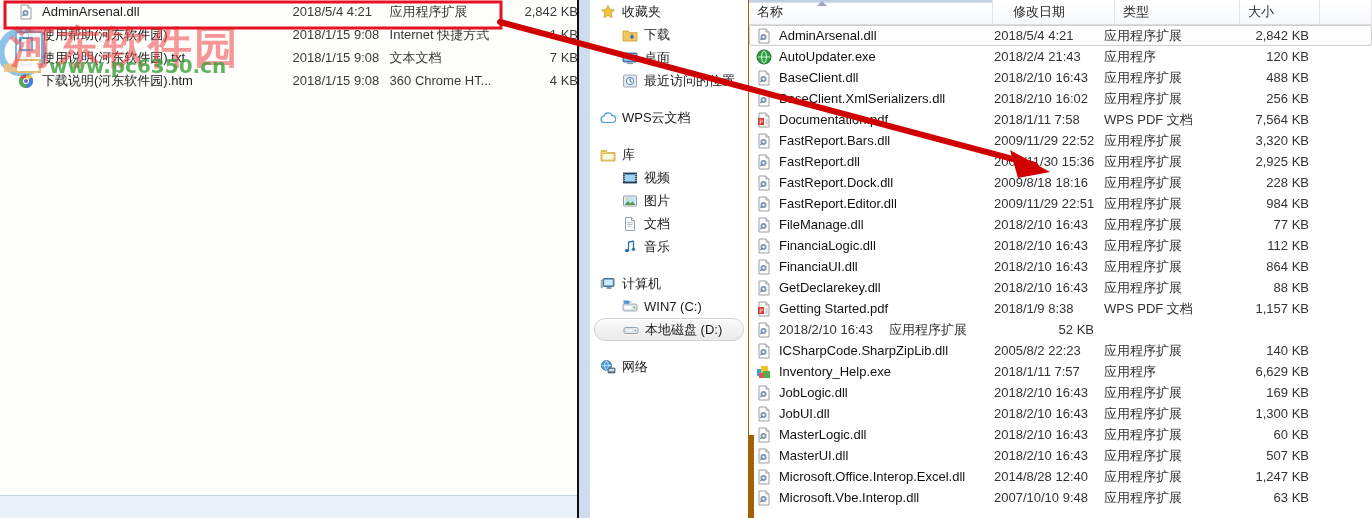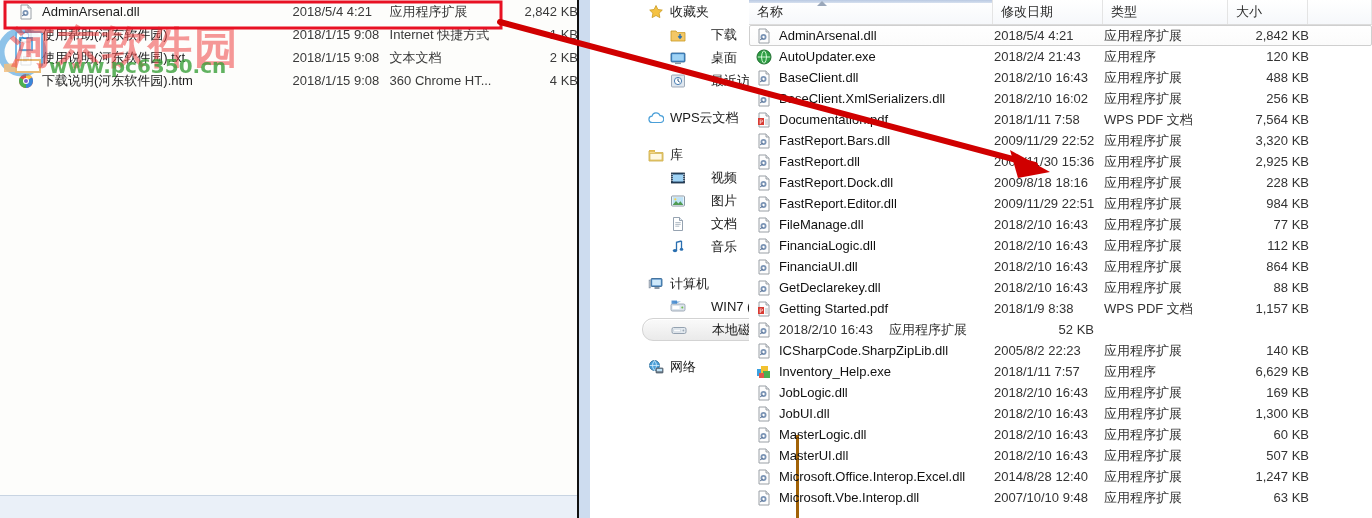--- a/index.html
+++ b/index.html
@@ -31,27 +31,27 @@
   
   #pane-divider{position:absolute;left:577px;top:0;width:2px;height:518px;background:#111;}
   
   #right-window{
     position:absolute;left:579px;top:0;width:793px;height:518px;
     background:#fff;overflow:hidden;
   }
   #nav-strip{position:absolute;left:0;top:0;width:11px;height:518px;background:#cddcef;}
   #nav-tree{
     position:absolute;left:11px;top:0;width:158px;height:518px;
-    background:#fff;border-right:3px solid #a16207;margin-left:48px;
+    background:#fff;border-right:6px solid #a16207;
   }
   .nav-item{position:relative;height:23px;line-height:23px;display:flex;align-items:center;white-space:nowrap;}
   .nav-item .nav-ico{width:16px;height:16px;margin-right:6px;flex:0 0 16px;position:relative;}
   .nav-label{font-size:13px;color:#1a1a1a;}
   .nav-depth0{padding-left:10px;}
-  .nav-depth1{padding-left:32px;gap:19px;}
+  .nav-depth1{padding-left:32px;}
   .nav-gap{height:14px;}
   .nav-item.selected{
     background:linear-gradient(#fafafa,#eaeaea);
     border:1px solid #d3d3d3;border-radius:11px;
     margin:0 4px 0 4px;height:21px;line-height:21px;
     box-shadow:inset 0 1px 0 #fff;
   }
   .nav-item.selected.nav-depth1{padding-left:28px;}
   
   #file-area{position:absolute;left:170px;top:0;width:623px;height:435px;background:#fff;}
@@ -59,21 +59,21 @@
     position:relative;height:24px;
     background:linear-gradient(#ffffff,#f6f8fb);
     border-bottom:1px solid #dcdcdc;
     display:flex;align-items:center;
   }
   #col-head .ch{
     font-size:13px;color:#2a2a2a;position:relative;height:24px;line-height:24px;
     border-right:1px solid #e4e4e4;padding-left:8px;box-sizing:border-box;
   }
   .ch.c-name{width:244px;}
-  .ch.c-date{width:110px;}
+  .ch.c-date{width:110px;margin-left:12px;}
   .ch.c-type{width:125px;}
   .ch.c-size{width:80px;}
   .ch.c-pad{flex:1;border-right:none;}
   #sort-ind{
     position:absolute;left:0;top:0;width:244px;height:3px;
     background:linear-gradient(#b9c9e2,#d6e0ef);
   }
   .caret{
     position:absolute;left:68px;top:1px;width:0;height:0;
     border-left:5px solid transparent;border-right:5px solid transparent;
@@ -151,21 +151,21 @@
         <span class="lp-ico">
           <svg class="ic" viewBox="0 0 16 16">
             <path d="M3 1h7l3 3v11H3z" fill="#fdfdfd" stroke="#9aa0a6" stroke-width="1"></path>
             <path d="M10 1v3h3" fill="#e6e8ea" stroke="#9aa0a6" stroke-width="1"></path>
             <path d="M5 7h6M5 9h6M5 11h4" stroke="#9aa0a6" stroke-width="1"></path>
           </svg>
         </span>
         <span class="lp-name">使用说明(河东软件园).txt</span>
         <span class="lp-date">2018/1/15 9:08</span>
         <span class="lp-type">文本文档</span>
-        <span class="lp-size">2 KB</span>
+        <span class="lp-size">7 KB</span>
       </div>
       <div class="lp-row">
         <span class="lp-ico">
           <svg class="ic" viewBox="0 0 16 16">
             <circle cx="8" cy="8" r="7" fill="#e84a3a"></circle>
             <path d="M8 1a7 7 0 016.1 3.6L8 8z" fill="#f5c342"></path>
             <path d="M1.9 4.6A7 7 0 008 15L8 8z" fill="#4caf50"></path>
             <path d="M14.1 4.6A7 7 0 018 15L8 8z" fill="#3b86d8"></path>
             <circle cx="8" cy="8" r="3" fill="#fff"></circle>
             <circle cx="8" cy="8" r="2" fill="#7b61c9"></circle>

